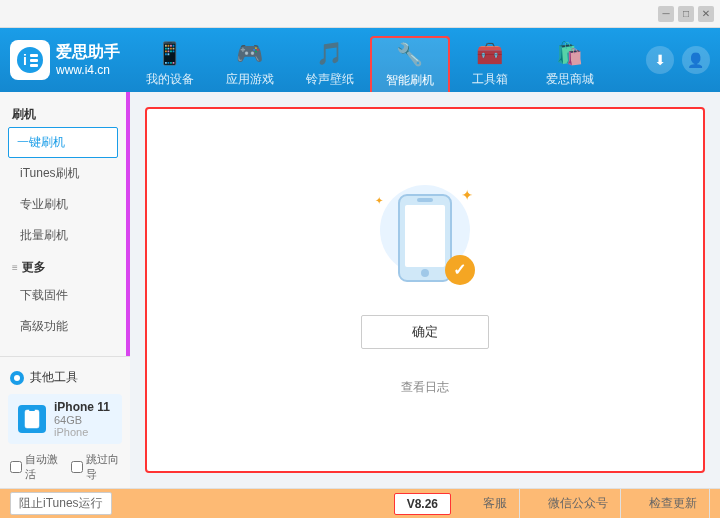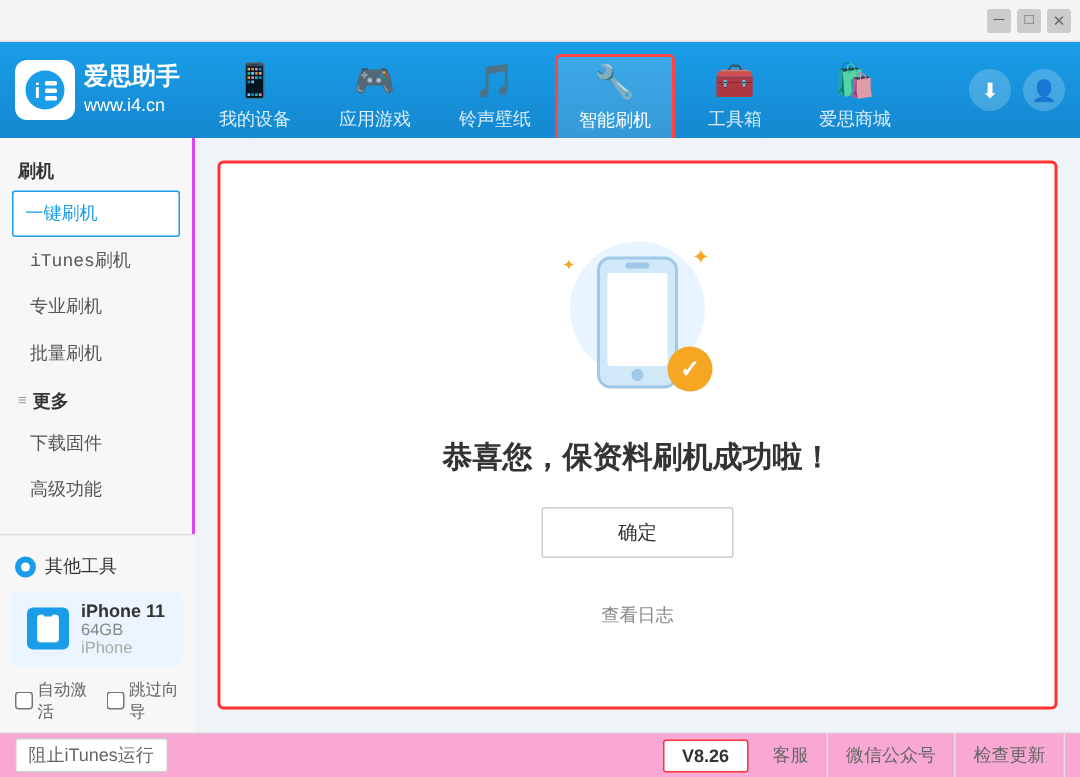--- a/index.html
+++ b/index.html
@@ -121,37 +121,36 @@
       justify-content: center;
       cursor: pointer;
       color: white;
       font-size: 14px;
     }
 
     
     .sidebar {
       width: 130px;
       background: #f7f7f7;
-      border-right: 2px solid #d946ef;
+      border-right: 4px solid #d946ef;
       padding: 8px 0;
       flex-shrink: 0;
     }
     .sidebar-section-title {
       font-size: 12px;
       color: #333;
       font-weight: bold;
       padding: 6px 12px 4px;
     }
     .sidebar-item {
       padding: 7px 12px 7px 20px;
       font-size: 12px;
       color: #555;
       cursor: pointer;
       white-space: nowrap;
-      font-family: Liberation Mono, monospace;
     }
     .sidebar-item.active {
       color: #1a9de8;
       border: 1px solid #1a9de8;
       background: white;
       border-radius: 2px;
       margin: 0 8px;
       padding: 6px 8px;
     }
     .sidebar-more {
@@ -302,26 +301,26 @@
     .view-history {
       font-size: 12px;
       color: #888;
       cursor: pointer;
       margin-top: 10px;
     }
 
     
     .footer {
       height: 30px;
-      background: #f9a8d4;
+      background: #fdba74;
       border-top: 1px solid #e0e0e0;
       display: flex;
       align-items: center;
       padding: 0 10px;
-      gap: 0;
+      gap: 16px;
     }
     .footer-item {
       padding: 0 12px;
       font-size: 12px;
       color: #666;
       cursor: pointer;
       height: 100%;
       display: flex;
       align-items: center;
       border-right: 1px solid #e0e0e0;
@@ -476,21 +475,20 @@
             <rect x="10" y="12" width="40" height="62" rx="2" fill="white"></rect>
             <rect x="22" y="5" width="16" height="4" rx="2" fill="#a0c8e8"></rect>
             <circle cx="30" cy="80" r="4" fill="#a0c8e8"></circle>
           </svg>
         </div>
         <div class="check-badge">✓</div>
         <span class="sparkle sparkle-1">✦</span>
         <span class="sparkle sparkle-2">✦</span>
       </div>
 
-      <div class="success-title">恭喜您，保资料刷机成功啦！</div>
 
       <button class="confirm-btn">确定</button>
 
       <div class="view-history">查看日志</div>
     </div>
   </div>
 </div>
 
 <div class="footer">
   <div class="stop-itunes">阻止iTunes运行</div>

